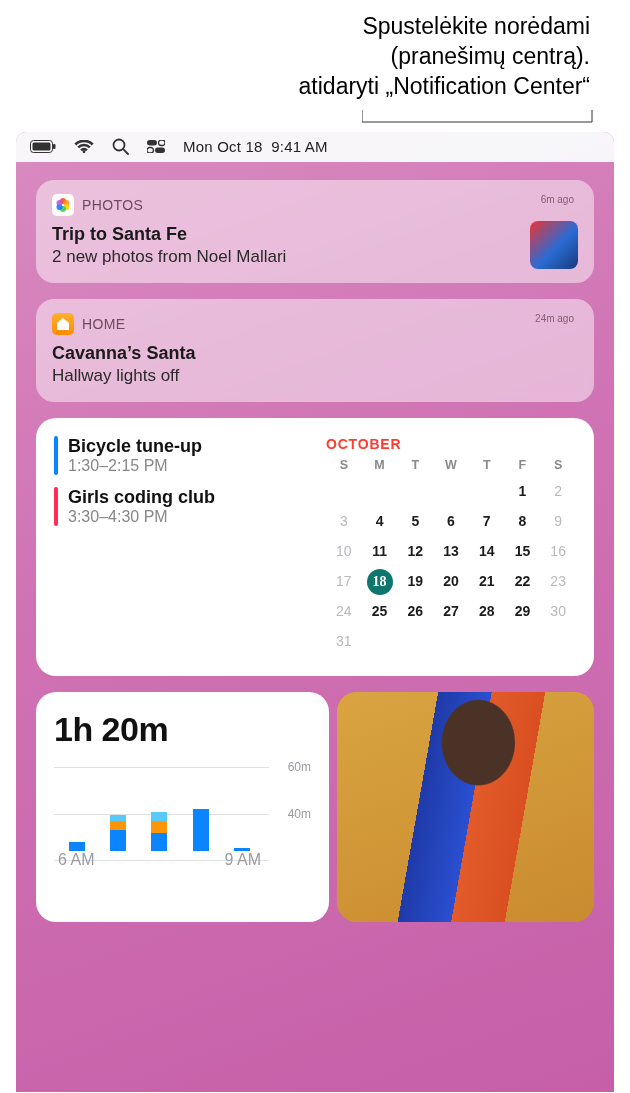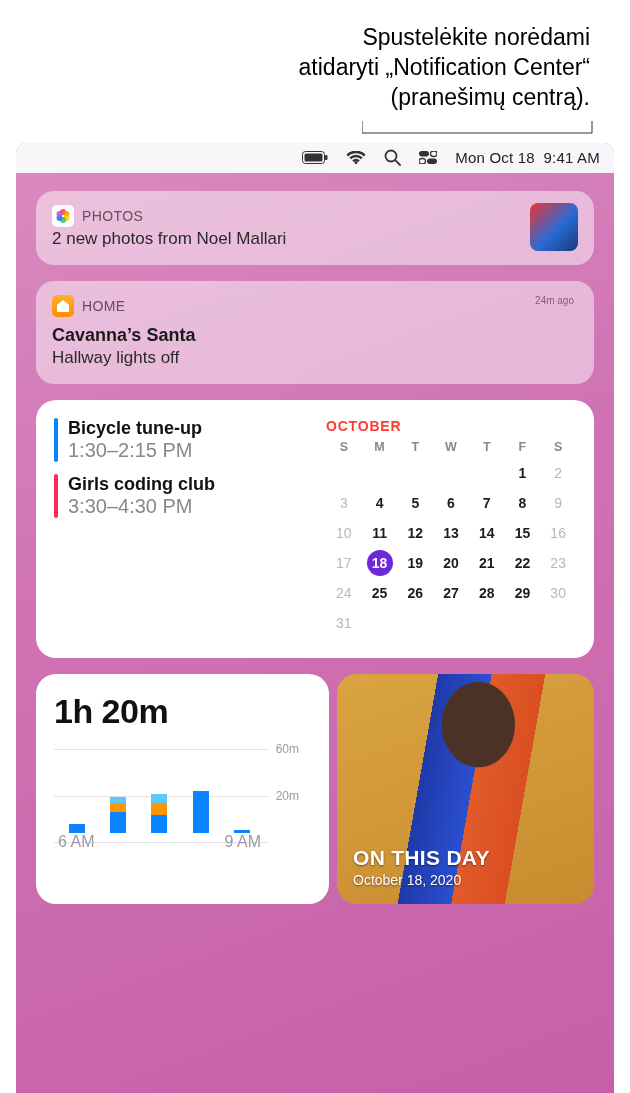--- a/index.html
+++ b/index.html
@@ -5,21 +5,21 @@
   * { box-sizing: border-box; margin: 0; padding: 0; }
   body {
     font-family: -apple-system, BlinkMacSystemFont, "Helvetica Neue", Arial, sans-serif;
     width: 630px;
     height: 1093px;
     background: #fff;
     overflow: hidden;
   }
   .callout {
     text-align: right;
-    padding: 23px 40px 8px 40px;
+    padding: 12px 40px 8px 40px;
     font-size: 23px;
     line-height: 1.3;
     color: #000;
   }
   .callout-line {
     position: relative;
     height: 20px;
     margin: 0 28px 0 0;
   }
   .callout-line svg { position:absolute; right:0; top:0; }
@@ -29,21 +29,21 @@
     overflow: hidden;
     background: linear-gradient(160deg, #d98bc0 0%, #d073b4 40%, #c65fa8 100%);
     height: 960px;
     position: relative;
   }
   .menubar {
     height: 30px;
     background: rgba(248,248,250,0.98);
     display: flex;
     align-items: center;
-    justify-content: flex-end;
+    justify-content: flex-start;
     padding: 0 14px;
     gap: 18px;
     font-size: 15px;
     color: #333;
   }
   .menubar .datetime { font-weight:500; letter-spacing:0.2px; color:#222;}
   .icon { display:inline-flex; align-items:center; justify-content:center; }
   .nc {
     padding: 18px 20px;
     display: flex;
@@ -74,38 +74,38 @@
   .card {
     background:#fff; border-radius:20px; padding:18px 18px 20px 18px;
   }
   .cal-card { display:flex; gap:10px; }
   .events { flex:1; }
   .event { display:flex; gap:10px; margin-bottom:12px;}
   .event-bar { width:4px; border-radius:2px;}
   .event-bar.blue{background:#0a84ff;}
   .event-bar.red{background:#ff2d55;}
   .event .t { font-weight:700; font-size:18px; color:#111;}
-  .event .s { font-size:20px; color:#888;}
+  .event .s { font-size:16px; color:#888;}
   .calendar { width:250px; font-size:14px;}
   .cal-month { color:#ff3b30; font-weight:700; font-size:14px; letter-spacing:0.8px; margin-bottom:6px;}
   .cal-row { display:grid; grid-template-columns:repeat(7,1fr); text-align:center; }
   .cal-row.dow { color:#8a8a8e; font-size:12.5px; font-weight:600; margin-bottom:4px;}
   .cal-row.days div { height:30px; line-height:30px; color:#1c1c1e; font-weight:600; font-size:14px;}
   .cal-row.days div.out { color:#b8b8bd; font-weight:500;}
   .cal-row.days div.today span{
-    background:#6d28d9;color:#fff;border-radius:50%;
-    display:inline-block;width:26px;height:26px;line-height:26px;
+    background:#0f766e;color:#fff;border-radius:50%;
+    display:inline-block;width:26px;height:26px;line-height:26px;font-family:Liberation Serif, serif;
   }
   .bottom-row { display:flex; gap:8px; }
   .screen-card { flex:1; }
   .st-big { font-size:34px; font-weight:600; letter-spacing:-0.5px; color:#111;}
   .st-chart { position:relative; height:110px; margin-top:10px; padding-right:42px;}
   .st-grid { position:absolute; inset:0; border:0;}
   .st-grid div { position:absolute; left:0;right:42px;height:1px;background:#e2e2e6;}
-  .st-lbl { position:absolute; right:12px; font-size:12px; color:#9a9aa0; transform:translateY(-50%);}
+  .st-lbl { position:absolute; right:0; font-size:12px; color:#9a9aa0; transform:translateY(-50%);}
   .bars { position:absolute; left:4px; right:50px; bottom:18px; top:0; display:flex; align-items:flex-end; gap:4px; justify-content:space-around;}
   .bar { width:16px; display:flex; flex-direction:column-reverse;}
   .seg { width:100%; }
   .xaxis{position:absolute;bottom:0;left:4px;right:50px;display:flex;justify-content:space-between;font-size:16px;color:#9a9aa0;}
   .photo-card {
     flex:1; border-radius:20px; overflow:hidden; position:relative;
     background:linear-gradient(160deg,#d9a441 0%, #c98b2f 100%);
     min-height:230px;
   }
   .photo-card .figure{
@@ -118,22 +118,22 @@
   }
   .photo-text{position:absolute;left:16px;bottom:16px;color:#fff;text-shadow:0 1px 2px rgba(0,0,0,.5);}
   .photo-text .h{font-size:21px;font-weight:800;letter-spacing:.3px;}
   .photo-text .d{font-size:14px;margin-top:2px;}
 </style>
 </head>
 <body>
 
 <div class="callout">
   <div>Spustelėkite norėdami</div>
+  <div>(pranešimų centrą).</div>
   <div>atidaryti „Notification Center“</div>
-  <div>(pranešimų centrą).</div>
 </div>
 <div class="callout-line">
   <svg width="240" height="20">
     <line x1="0" y1="0" x2="0" y2="12" stroke="#333" stroke-width="1"></line>
     <line x1="0" y1="12" x2="230" y2="12" stroke="#333" stroke-width="1"></line>
     <line x1="230" y1="0" x2="230" y2="12" stroke="#333" stroke-width="1"></line>
   </svg>
 </div>
 
 <div class="device">
@@ -182,20 +182,21 @@
                 <circle r="3" cx="3.5" cy="2" fill="#ffcc00" opacity=".85"></circle>
                 <circle r="3" cy="4" fill="#34c759" opacity=".85"></circle>
                 <circle r="3" cx="-3.5" cy="2" fill="#007aff" opacity=".85"></circle>
                 <circle r="3" cx="-3.5" cy="-2" fill="#af52de" opacity=".85"></circle>
               </g>
             </svg>
         </span>
         <span>PHOTOS</span>
       </div>
       <span class="notif-time">6m ago</span>
+      <div class="notif-title">Trip to Santa Fe</div>
       <div class="notif-body">2 new photos from Noel Mallari</div>
       <div class="notif-thumb"></div>
     </div>
 
     <div class="notif">
       <div class="notif-head">
         <span class="app-icon" style="background:linear-gradient(#ffb02e,#ff8c00)">
           <svg width="14" height="14" viewBox="0 0 14 14">
               <path d="M7 1l6 5v7H1V6l6-5z" fill="#fff"></path>
             </svg>
@@ -297,21 +298,21 @@
     <div class="bottom-row">
       <div class="card screen-card">
         <div class="st-big">1h 20m</div>
         <div class="st-chart">
           <div class="st-grid">
             <div style="top:8%"></div>
             <div style="top:50%"></div>
             <div style="top:92%"></div>
           </div>
           <span class="st-lbl" style="top:8%">60m</span>
-          <span class="st-lbl" style="top:50%">20m</span>
+          <span class="st-lbl" style="top:50%">40m</span>
           <div class="bars" id="st-bars">
               <div class="bar">
                 <div class="seg" style="background: rgb(10, 132, 255); height: 9px;"></div>
               </div>
               <div class="bar">
                 <div class="seg" style="background: rgb(10, 132, 255); height: 21px;"></div>
                 <div class="seg" style="background: rgb(255, 149, 0); height: 9px;"></div>
                 <div class="seg" style="background: rgb(90, 200, 250); height: 6px;"></div>
               </div>
               <div class="bar">
@@ -330,21 +331,17 @@
             <span>6 AM</span>
             <span></span>
             <span></span>
             <span>9 AM</span>
           </div>
         </div>
       </div>
 
       <div class="photo-card">
         <div class="figure"></div>
-        <div class="photo-text">
-          <div class="h">ON THIS DAY</div>
-          <div class="d">October 18, 2020</div>
-        </div>
       </div>
     </div>
 
   </div>
 </div>
 
 </body></html>

